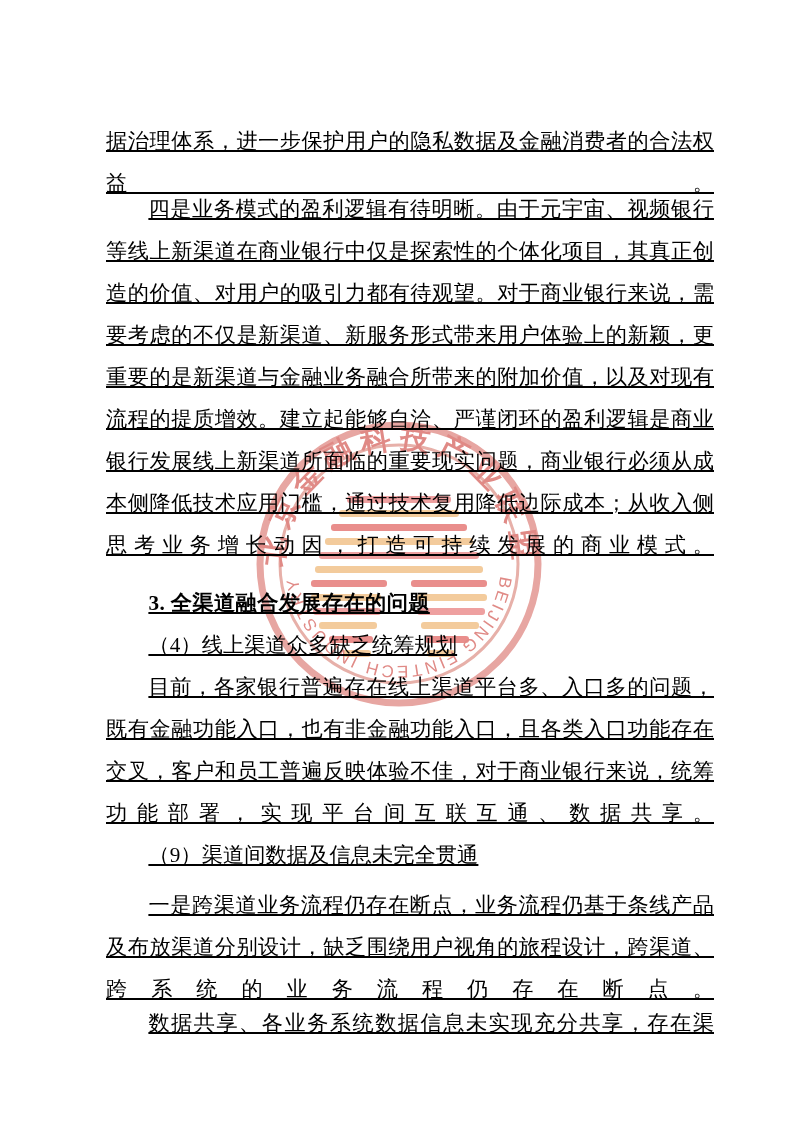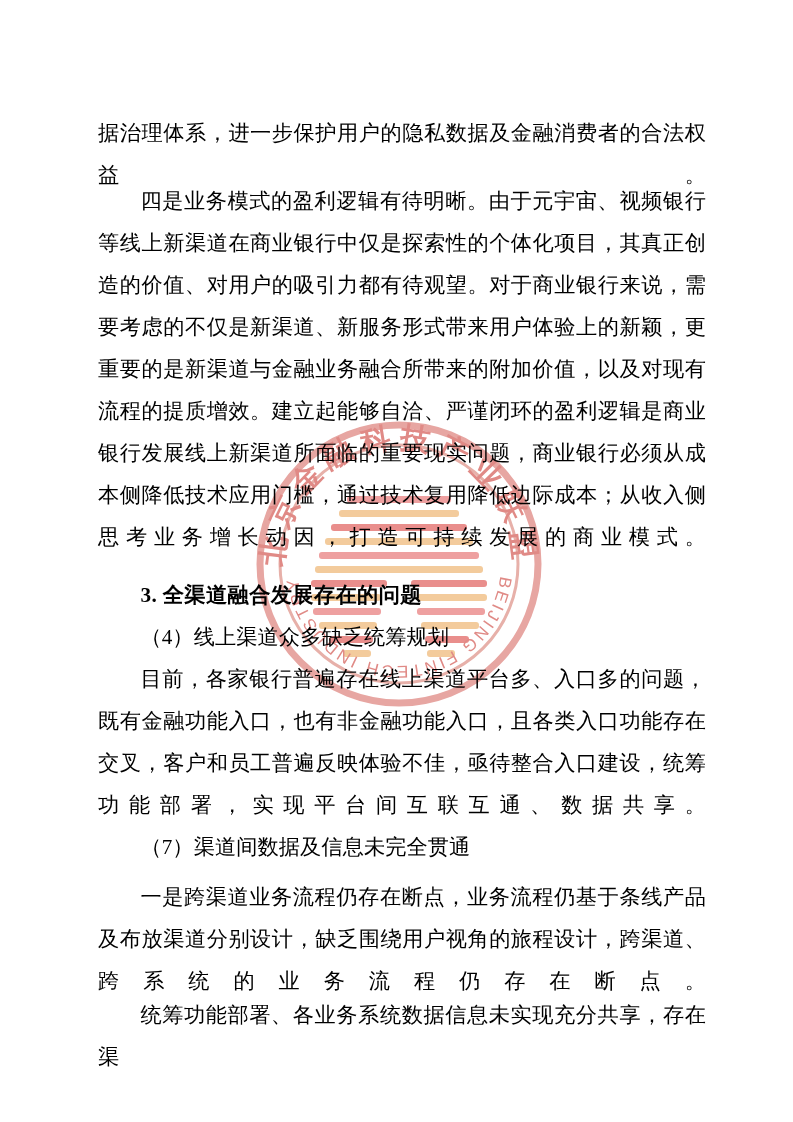--- a/index.html
+++ b/index.html
@@ -33,29 +33,30 @@
     position: absolute;
     left: 0;
     top: 0;
     width: 793px;
     z-index: 3;
   }
   .para {
     position: absolute;
     left: 94px;
     width: 608px;
-    margin: 4px;
+    margin: 12px;
     font-size: 21.2px;
     line-height: 42px;
     color: #000000;
     text-align: justify;
     text-align-last: left;
     letter-spacing: 0.1px;
     text-indent: 0;
     font-family: "Liberation Serif", "DejaVu Serif", serif;
+    text-decoration: underline;
   }
   .para.indent { text-indent: 2em; }
   .para.heading {
     font-weight: bold;
     text-indent: 2em;
     letter-spacing: 0.4px;
   }
   .para.justify-all { text-align-last: justify; }
 
   .page-number {
@@ -120,23 +121,23 @@
 
   <div class="content">
     <p class="para justify-all" style="top:108px;">据治理体系，进一步保护用户的隐私数据及金融消费者的合法权益。</p>
 
     <p class="para indent justify-all" style="top:176px;">四是业务模式的盈利逻辑有待明晰。由于元宇宙、视频银行等线上新渠道在商业银行中仅是探索性的个体化项目，其真正创造的价值、对用户的吸引力都有待观望。对于商业银行来说，需要考虑的不仅是新渠道、新服务形式带来用户体验上的新颖，更重要的是新渠道与金融业务融合所带来的附加价值，以及对现有流程的提质增效。建立起能够自洽、严谨闭环的盈利逻辑是商业银行发展线上新渠道所面临的重要现实问题，商业银行必须从成本侧降低技术应用门槛，通过技术复用降低边际成本；从收入侧思考业务增长动因，打造可持续发展的商业模式。</p>
 
     <p class="para heading" style="top:570px;">3. 全渠道融合发展存在的问题</p>
 
     <p class="para indent" style="top:612px;">（4）线上渠道众多缺乏统筹规划</p>
 
-    <p class="para indent justify-all" style="top:654px;">目前，各家银行普遍存在线上渠道平台多、入口多的问题，既有金融功能入口，也有非金融功能入口，且各类入口功能存在交叉，客户和员工普遍反映体验不佳，亟待整合入口建设，统筹功能部署，实现平台间互联互通、数据共享。</p>
+    <p class="para indent justify-all" style="top:654px;">目前，各家银行普遍存在线上渠道平台多、入口多的问题，既有金融功能入口，也有非金融功能入口，且各类入口功能存在交叉，客户和员工普遍反映体验不佳，对于商业银行来说，统筹功能部署，实现平台间互联互通、数据共享。</p>
 
-    <p class="para indent" style="top:822px;">（7）渠道间数据及信息未完全贯通</p>
+    <p class="para indent" style="top:822px;">（9）渠道间数据及信息未完全贯通</p>
 
     <p class="para indent justify-all" style="top:872px;">一是跨渠道业务流程仍存在断点，业务流程仍基于条线产品及布放渠道分别设计，缺乏围绕用户视角的旅程设计，跨渠道、跨系统的业务流程仍存在断点。</p>
 
-    <p class="para indent justify-all" style="top:990px;">统筹功能部署、各业务系统数据信息未实现充分共享，存在渠</p>
+    <p class="para indent justify-all" style="top:990px;">数据共享、各业务系统数据信息未实现充分共享，存在渠</p>
   </div>
 
 
 </div>
 
 </body></html>

